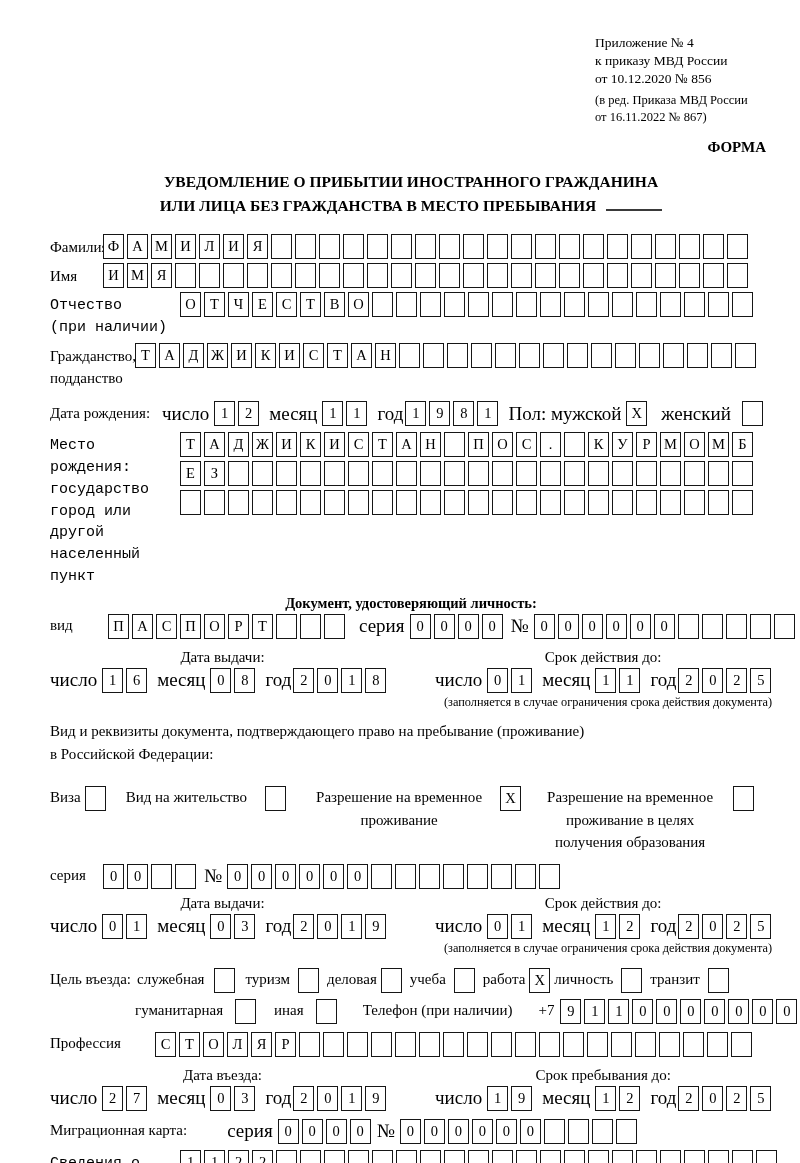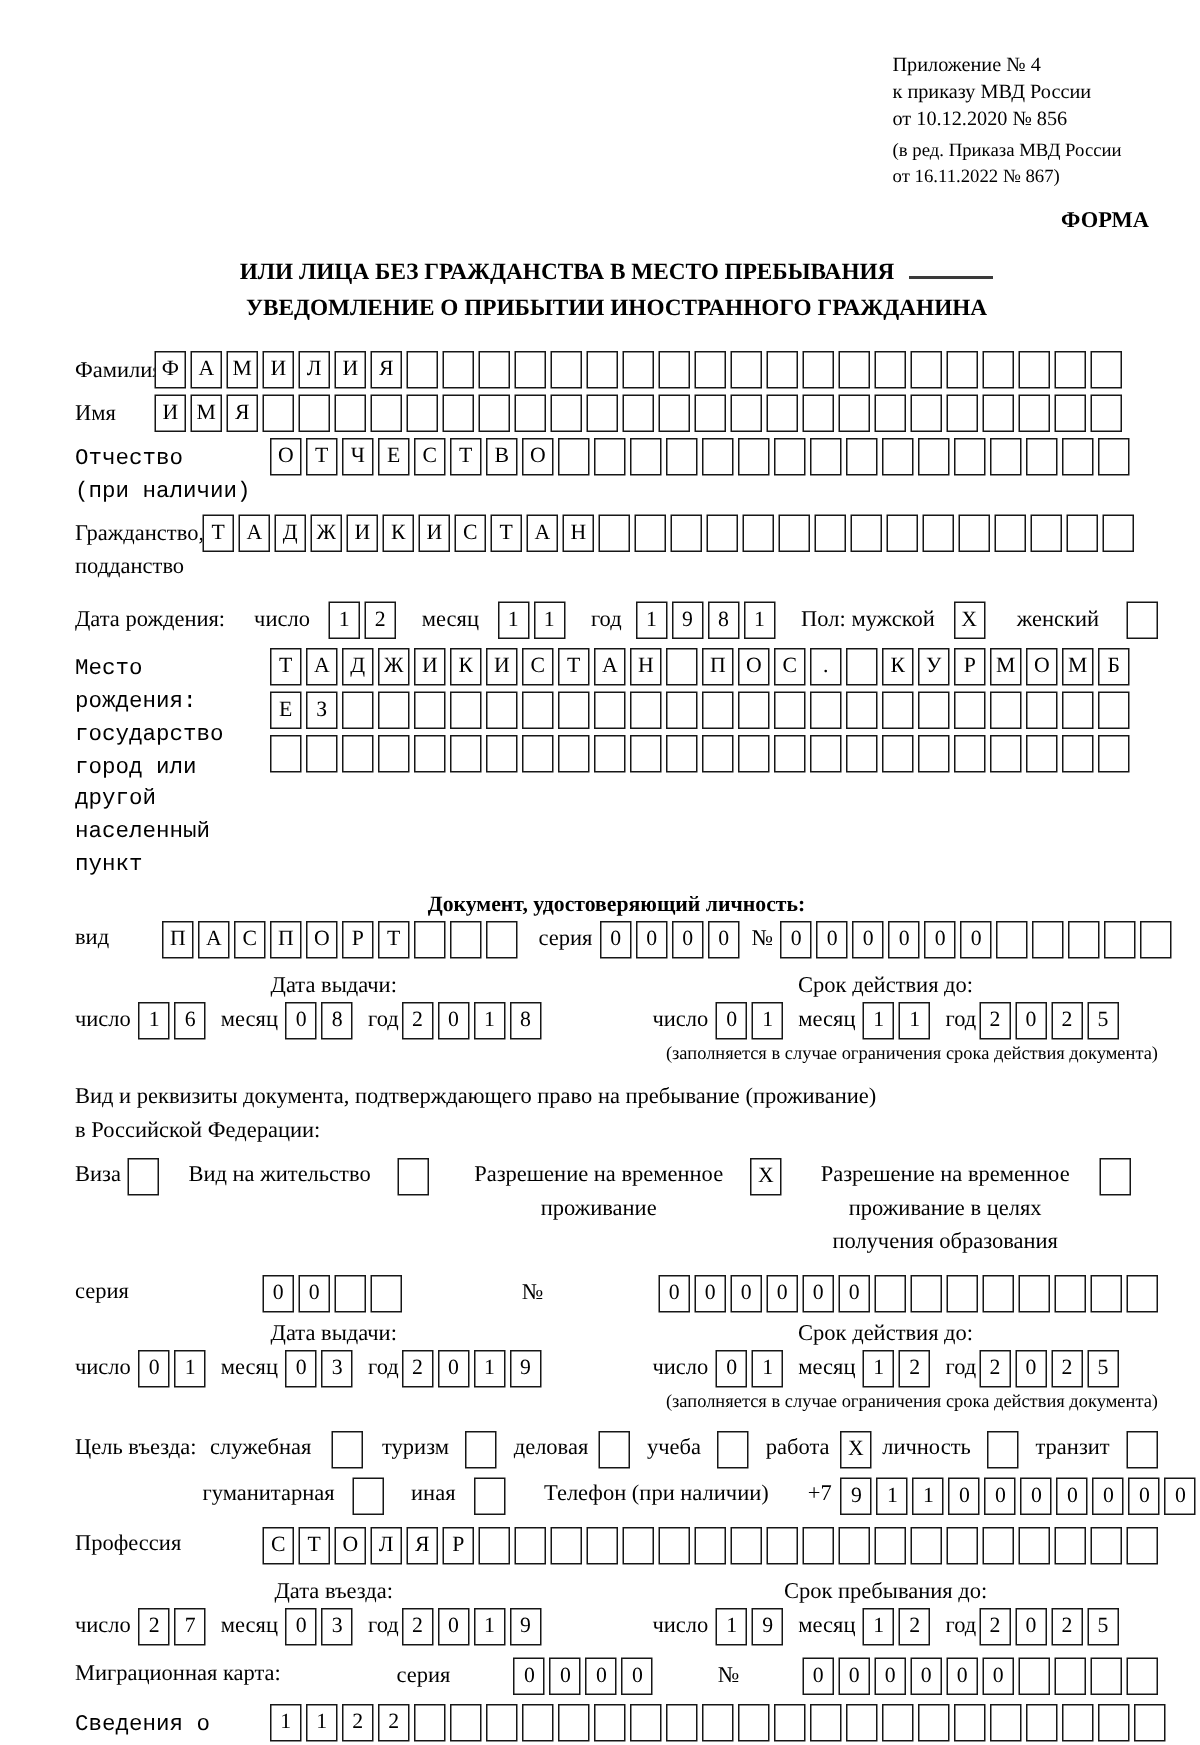--- a/index.html
+++ b/index.html
@@ -16,49 +16,49 @@
   .ref-sub { font-size: 12.5px; line-height: 1.32; margin-top: 5px; }
   .forma { font-weight: bold; text-align: right; margin-right: 6px; margin-top: 14px; font-size: 15px; }
 
   .title { text-align: center; font-weight: bold; font-size: 15.5px; line-height: 1.55; margin-top: 14px; }
   .title-blank { display: inline-block; width: 56px; height: 13px; border-bottom: 2px solid #3a3a3a; margin-left: 10px; }
 
   .sec { font-weight: bold; font-size: 14.6px; margin-top: 22px; }
 
   
   .row  { display: flex; align-items: flex-start; margin-top: 4px; }
-  .irow { display: flex; align-items: center; margin-top: 4px; justify-content: space-between; }
+  .irow { display: flex; align-items: center; margin-top: 4px; }
   .lbl  { font-size: 15px; line-height: 1.45; flex: none; padding-top: 3px; }
   .irow .lbl { padding-top: 0; }
   .w53  { width: 53px; }
   .w58  { width: 58px; }
   .w85  { width: 85px; }
   .w130 { width: 130px; font-family: Liberation Mono, monospace; }
   .cells { display: flex; gap: 3px; flex: none; }
   .cell {
     width: 21px; height: 25px; flex: none;
     border: 1.6px solid #161616; background: #fff;
     display: inline-flex; align-items: center; justify-content: center;
     font-size: 14.5px;
   }
   .col { display: flex; flex-direction: column; gap: 4px; }
-  .u { font-size: 15px; margin-left: 10px; margin-right: 5px; flex: none; }
+  .u { font-size: 19px; margin-left: 10px; margin-right: 5px; flex: none; }
   .u.first { margin-left: 0; }
 
   
   .dpair { display: flex; margin-top: 10px; }
   .dg1 { width: 345px; }
   .dg2 { margin-left: 40px; }
   .dhead { font-size: 15px; text-align: center; }
   .dline { display: flex; align-items: center; margin-top: 2px; }
   .note { font-size: 12.3px; text-align: right; margin-top: 2px; }
 
   .para { font-size: 15px; line-height: 1.55; margin-top: 10px; }
 
-  .permits { display: flex; align-items: flex-start; margin-top: 6px; }
+  .permits { display: flex; align-items: flex-start; margin-top: 20px; }
   .pm { font-size: 15px; text-align: center; line-height: 1.5; flex: none; }
   .ml4 { margin-left: 4px; } .ml6 { margin-left: 6px; } .ml8 { margin-left: 8px; }
   .ml10 { margin-left: 10px; } .ml12 { margin-left: 12px; } .ml14 { margin-left: 14px; }
   .ml18 { margin-left: 18px; } .ml20 { margin-left: 20px; } .ml26 { margin-left: 26px; }
   .ml40 { margin-left: 40px; }
 
   .purpose2 { padding-left: 85px; }
   .gap9 { gap: 9px; }
 </style>
 </head>
@@ -72,24 +72,24 @@
     <div>от 10.12.2020 № 856</div>
     <div class="ref-sub">
       <div>(в ред. Приказа МВД России</div>
       <div>от 16.11.2022 № 867)</div>
     </div>
   </div>
 
   <div class="forma">ФОРМА</div>
 
   <div class="title">
+    <div>УВЕДОМЛЕНИЕ О ПРИБЫТИИ ИНОСТРАННОГО ГРАЖДАНИНА</div>
     <div>
       <span>ИЛИ ЛИЦА БЕЗ ГРАЖДАНСТВА В МЕСТО ПРЕБЫВАНИЯ</span><span class="title-blank"></span>
     </div>
-    <div>УВЕДОМЛЕНИЕ О ПРИБЫТИИ ИНОСТРАННОГО ГРАЖДАНИНА</div>
   </div>
 
 
   <div class="row" style="margin-top:16px">
     <div class="lbl w53">Фамилия</div>
     <div class="cells">
         <span class="cell">Ф</span>
         <span class="cell">А</span>
         <span class="cell">М</span>
         <span class="cell">И</span>

